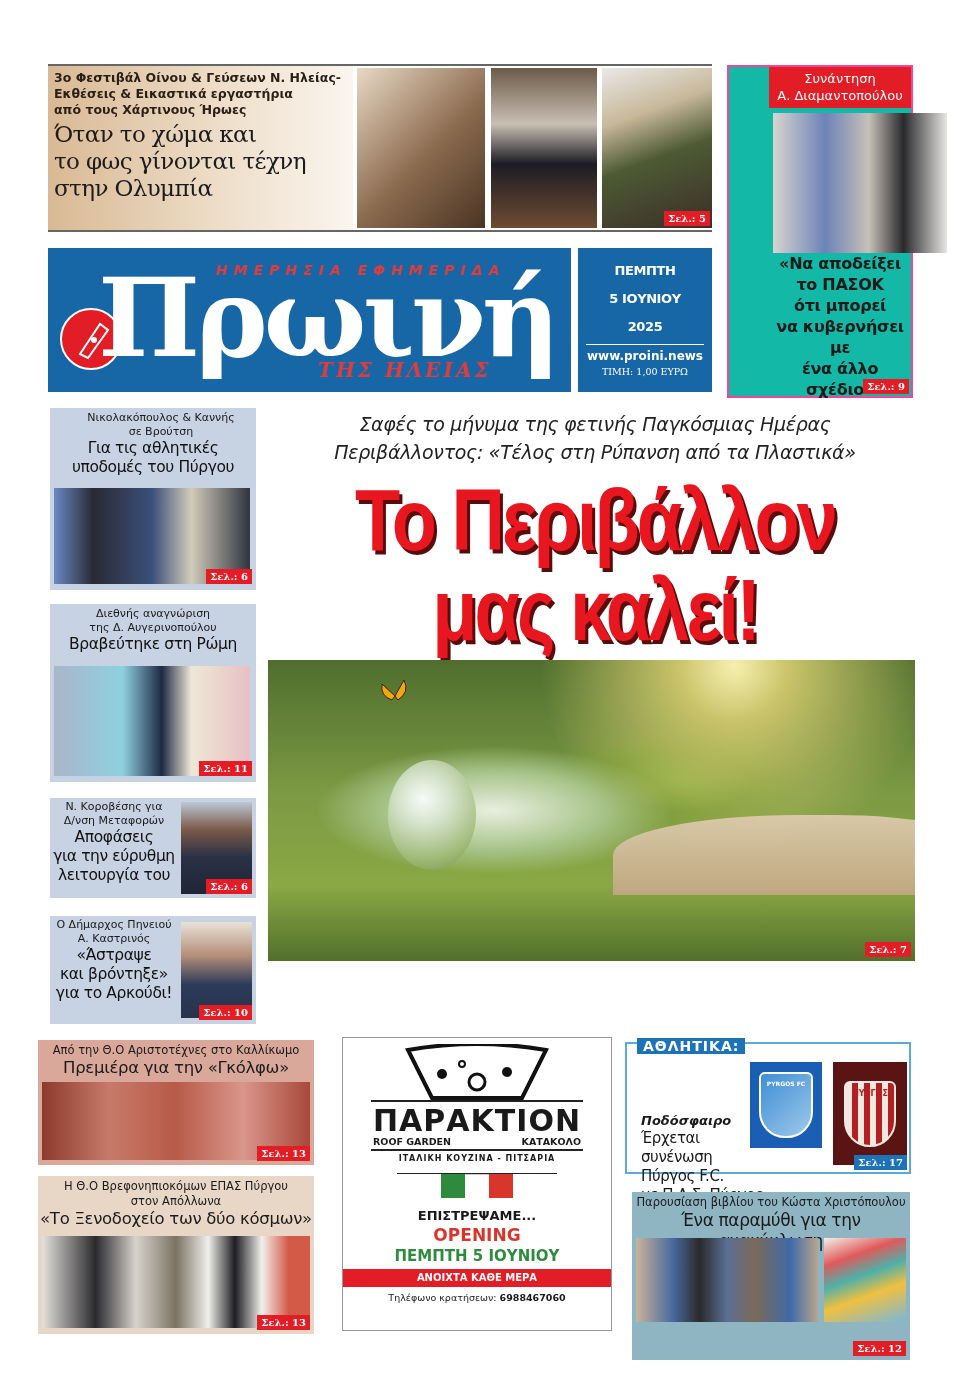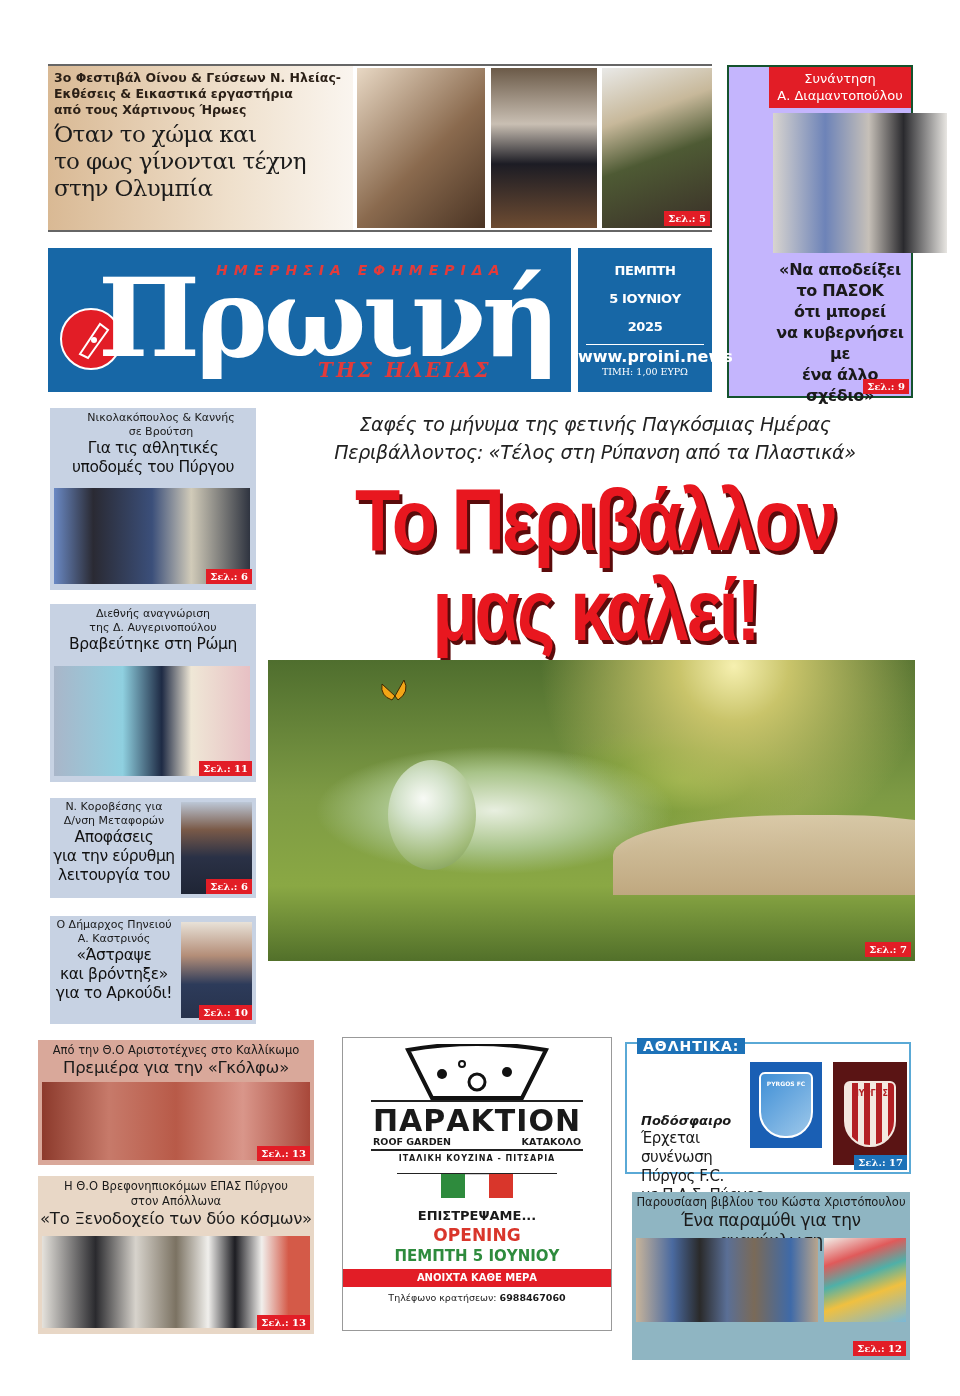--- a/index.html
+++ b/index.html
@@ -11,34 +11,34 @@
   .photo { position: absolute; overflow: hidden; }
 
   
   #top-feature { left: 48px; top: 64px; width: 664px; height: 168px; border-top: 2px solid #666; border-bottom: 2px solid #666; }
   #top-text { left: 0; top: 0; width: 305px; height: 164px;
               background: linear-gradient(90deg, #d9b994 0%, #efe0cc 60%, #faf5ef 100%); padding: 4px 6px; }
   #top-kicker { font-size: 12.5px; font-weight: bold; line-height: 16px; color: #2a1f16; }
   #top-headline { font-family: "DejaVu Serif", serif; font-size: 23px; line-height: 27px; color: #1b1b1b; margin-top: 3px; letter-spacing: -0.6px; }
 
   
-  #pasok-box { left: 727px; top: 65px; width: 186px; height: 333px; border: 2px solid #14532d; background: #c4b5fd; padding-left: 40px; }
+  #pasok-box { left: 727px; top: 65px; width: 186px; height: 333px; border: 2px solid #ec4899; background: #14b8a6; padding-left: 40px; }
   #pasok-head { background: #e21d26; color: #fff; text-align: center; font-size: 13px; line-height: 17px; padding: 3px 0 4px; }
-  #pasok-quote { text-align: center; font-size: 16px; line-height: 21px; font-weight: bold; color: #1a1a1a; margin-top: 6px; letter-spacing: -0.3px; }
+  #pasok-quote { text-align: center; font-size: 16px; line-height: 21px; font-weight: bold; color: #1a1a1a; margin-top: 0; letter-spacing: -0.3px; }
 
   
   #masthead { left: 48px; top: 248px; width: 523px; height: 144px; background: #1767a6; }
   #mast-sub { left: 168px; top: 14px; color: #e23b3b; font-weight: bold; font-size: 14px; letter-spacing: 6px; font-style: italic; }
   #mast-title { left: 50px; top: 10px; color: #fff; font-family: "DejaVu Serif", serif; font-weight: bold; font-size: 108px; line-height: 120px; letter-spacing: -4px; }
   #mast-region { left: 270px; top: 110px; color: #e23b3b; font-family: "DejaVu Serif", serif; font-weight: bold; font-style: italic; font-size: 20px; letter-spacing: 3px; }
   #mast-logo { left: 12px; top: 60px; width: 62px; height: 62px; border-radius: 50%; background: #e21d26; border: 2px solid #fff; }
   #datebox { left: 578px; top: 248px; width: 134px; height: 144px; background: #1767a6; color: #fff; text-align: center; }
   .date-line { font-weight: bold; font-size: 13px; line-height: 22px; letter-spacing: -0.4px; }
   #date-rule { margin: 6px 8px 4px; border-top: 1px solid #fff; }
-  #date-web { font-size: 16px; font-weight: bold; line-height: 15px; }
+  #date-web { font-size: 12px; font-weight: bold; line-height: 15px; }
   #date-price { font-family: "DejaVu Serif", serif; font-size: 9.5px; line-height: 15px; }
 
   
   .lbox { position: absolute; left: 50px; width: 206px; background: #c7d2e3; }
   .lbox .kick { text-align: center; font-size: 11px; line-height: 14px; color: #1a1a1a; }
   .lbox .head { text-align: center; font-size: 15.5px; line-height: 19px; color: #111; letter-spacing: -0.4px; }
 
   
   #main-deck { left: 290px; top: 410px; width: 610px; text-align: center; font-style: italic; font-size: 19px; line-height: 28px; color: #222; letter-spacing: -0.3px; }
   #main-headline { left: 280px; top: 476px; width: 630px; text-align: center; color: #e8171f;

